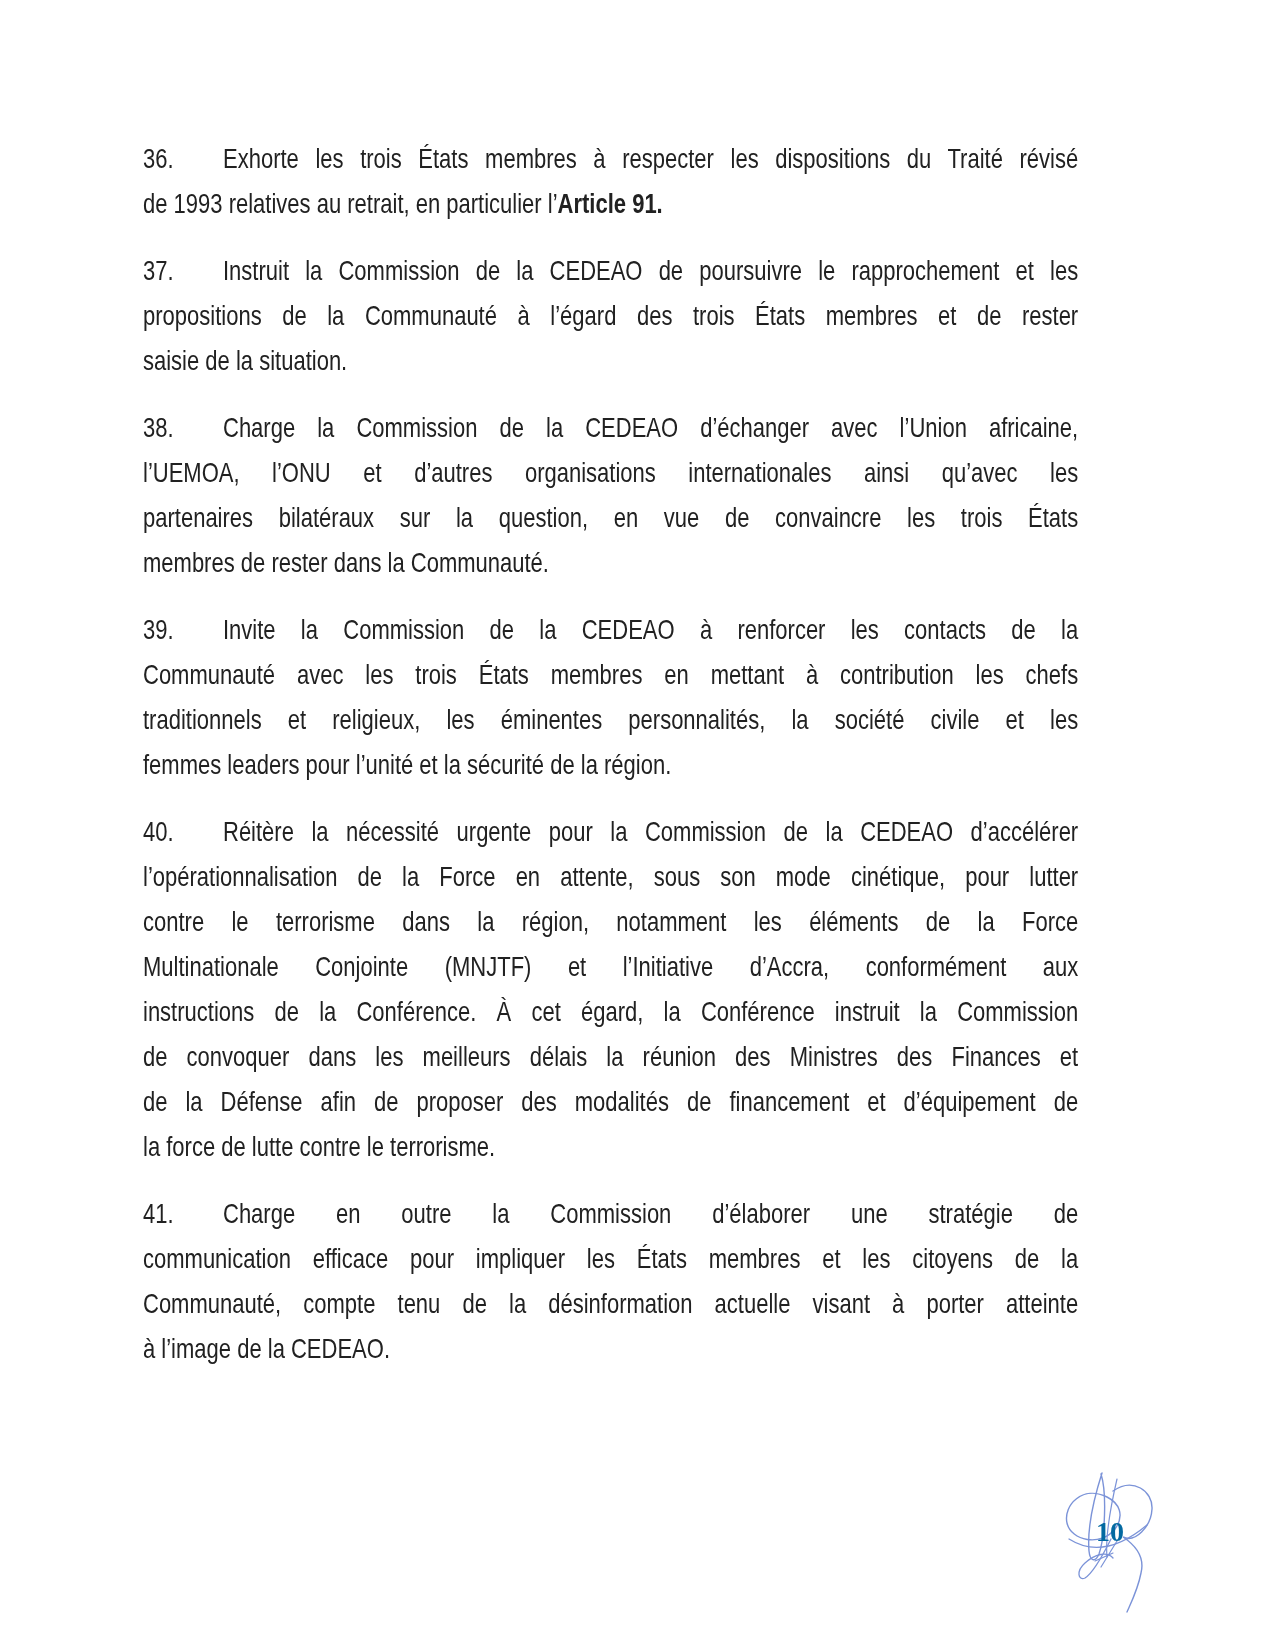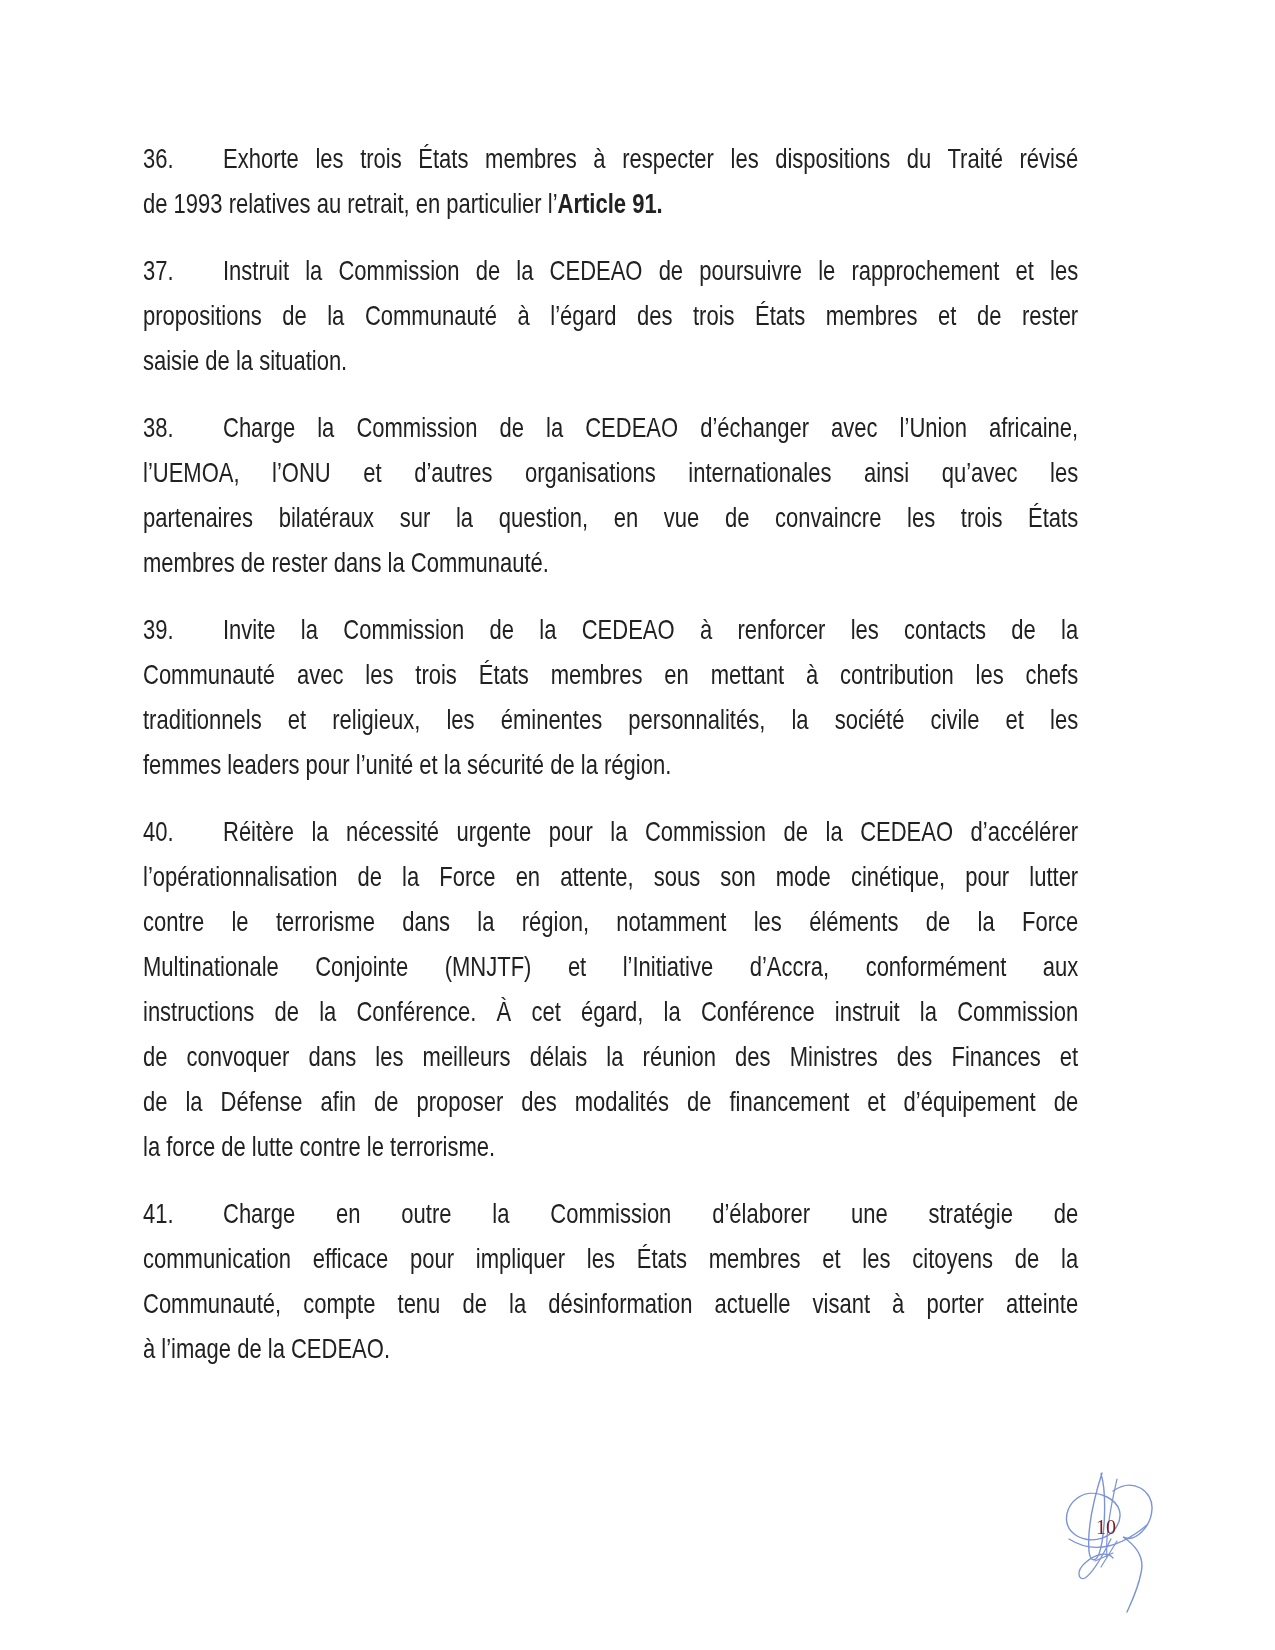--- a/index.html
+++ b/index.html
@@ -47,23 +47,24 @@
     width: 100px;
   }
   .bold {
     font-weight: 700;
   }
   .page-number {
     position: absolute;
     left: 1096px;
     top: 1516px;
     font-family: "Liberation Serif", "DejaVu Serif", serif;
-    font-size: 20px;
-    color: #7f1d1d;
+    font-size: 28px;
+    color: #0369a1;
     z-index: 2;
+    font-weight: bold;
   }
   .signature {
     position: absolute;
     left: 1055px;
     top: 1465px;
     width: 110px;
     height: 150px;
     z-index: 1;
   }
   .signature svg {

